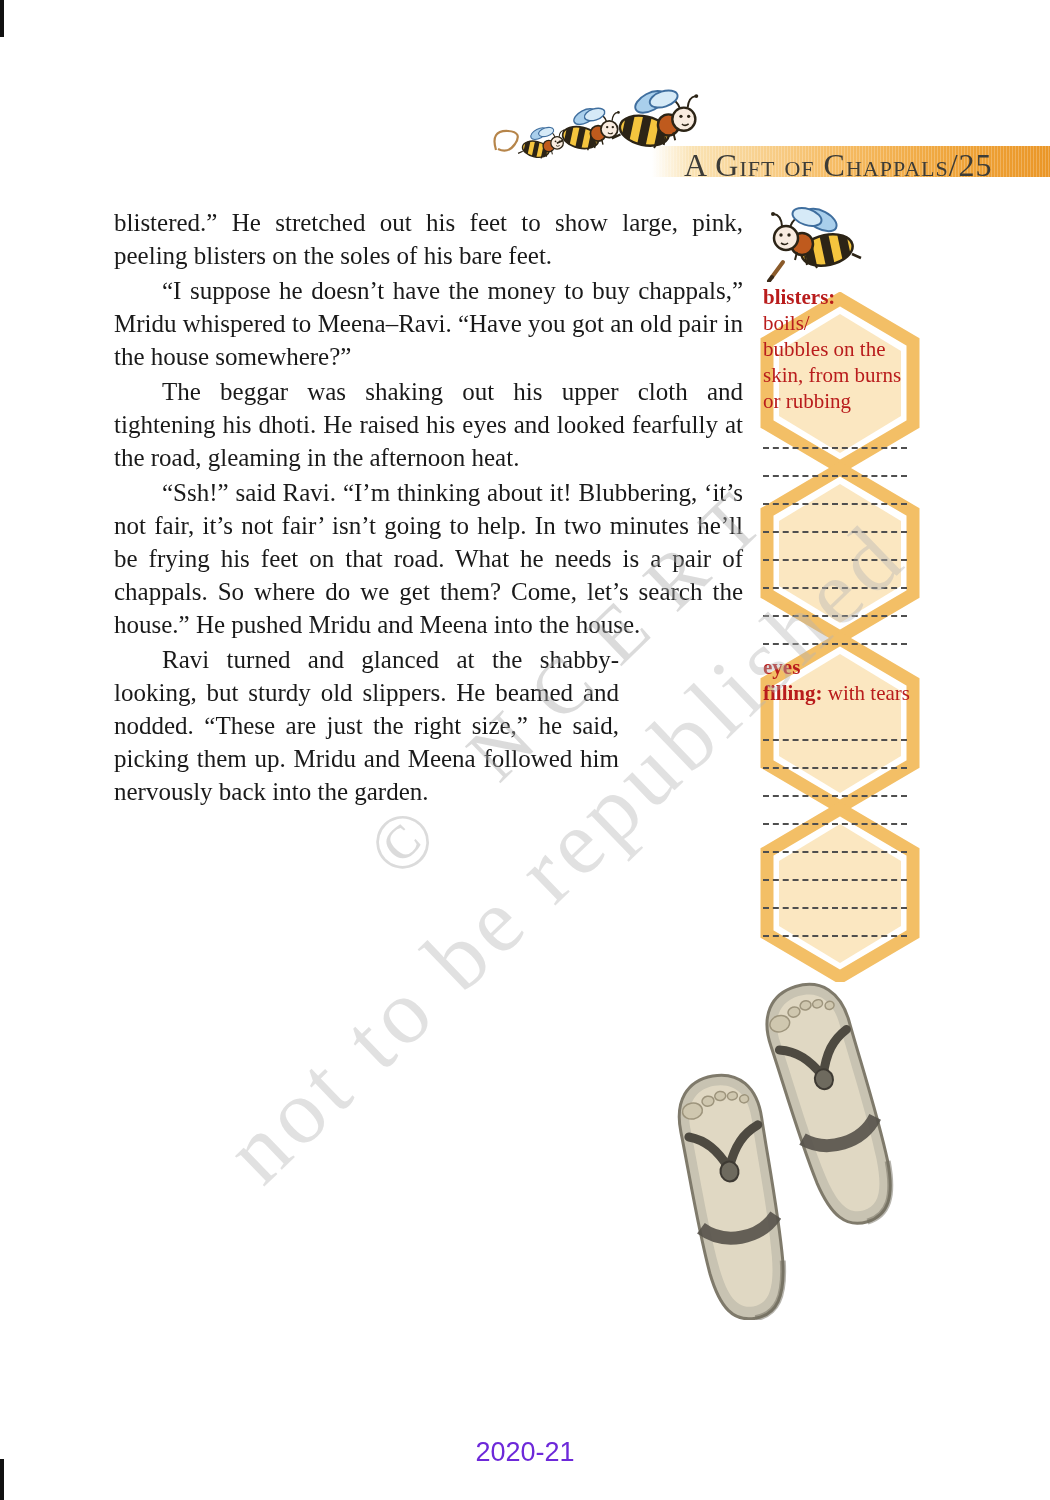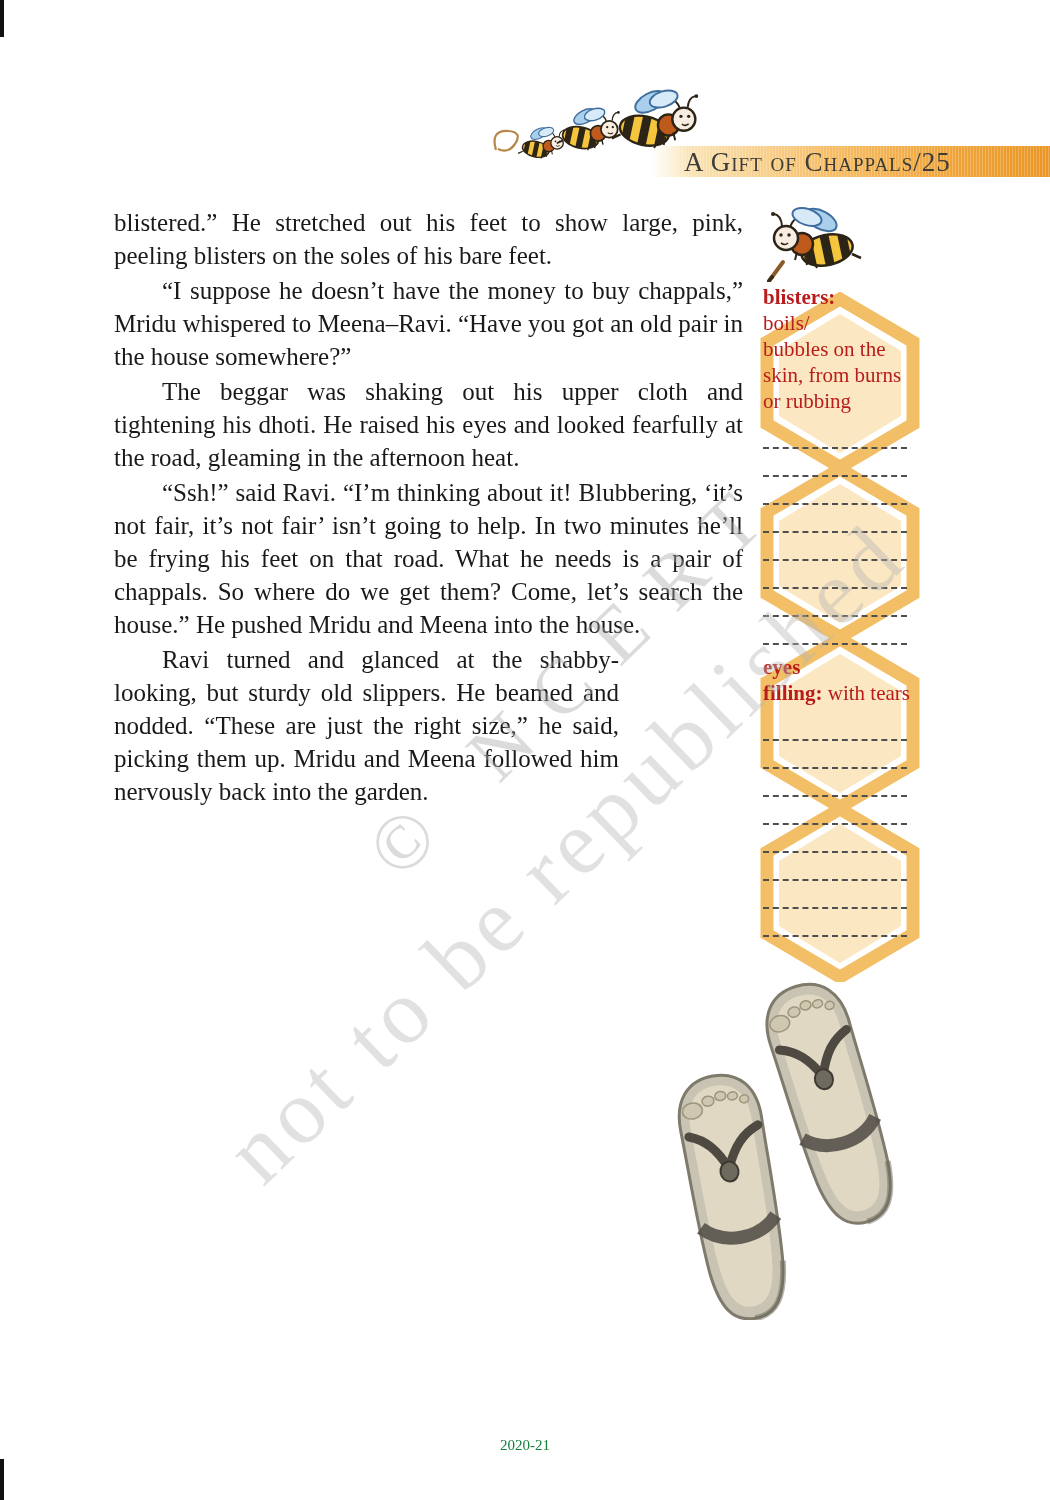--- a/index.html
+++ b/index.html
@@ -14,21 +14,21 @@
 
   
   .header-bar{
     position:absolute;left:652px;top:146px;width:398px;height:31px;
     background:
       repeating-linear-gradient(90deg, rgba(255,255,255,.22) 0 1px, rgba(255,255,255,0) 1px 3px),
       linear-gradient(90deg, rgba(248,214,150,0) 0%, #fae3b4 10%, #f6bd66 45%, #efa53b 75%, #ea9627 100%);
   }
   .header-title{
     position:absolute;left:684px;top:147px;z-index:3;
-    font-variant:small-caps;font-size:27px;letter-spacing:1px;color:#3c3c38;
+    font-variant:small-caps;font-size:32px;letter-spacing:1px;color:#3c3c38;
   }
   .bees-top{position:absolute;left:492px;top:84px;z-index:3;}
 
   
   .story{
     position:absolute;left:112px;top:204px;width:633px;z-index:3;
     font-size:25px;line-height:33px;text-align:justify;
   }
   .story p{margin:2px;}
   .para.indent{text-indent:48px;}
@@ -52,21 +52,21 @@
   .wm{position:absolute;z-index:6;pointer-events:none;text-align:center;
       font-family:"Liberation Serif",serif;}
   .wm1{left:250px;top:630px;width:650px;font-size:78px;letter-spacing:30px;
        transform:rotate(-44deg);color:#ababab;opacity:.42;}
   .wm2{left:60px;top:800px;width:1010px;font-size:92px;letter-spacing:6px;
        transform:rotate(-44deg);color:#b5b5b5;opacity:.40;}
 
   
   .footer{
     position:absolute;left:0;top:1437px;width:1050px;text-align:center;z-index:3;
-    font-family:Liberation Serif, serif;font-size:15px;color:#15803d;
+    font-family:Liberation Sans, sans-serif;font-size:27px;color:#6d28d9;
   }
 </style>
 </head>
 <body>
 
 <div class="edge-mark edge-top"></div>
 <div class="edge-mark edge-bottom"></div>
 
 <svg width="0" height="0" style="position:absolute">
   <defs>

